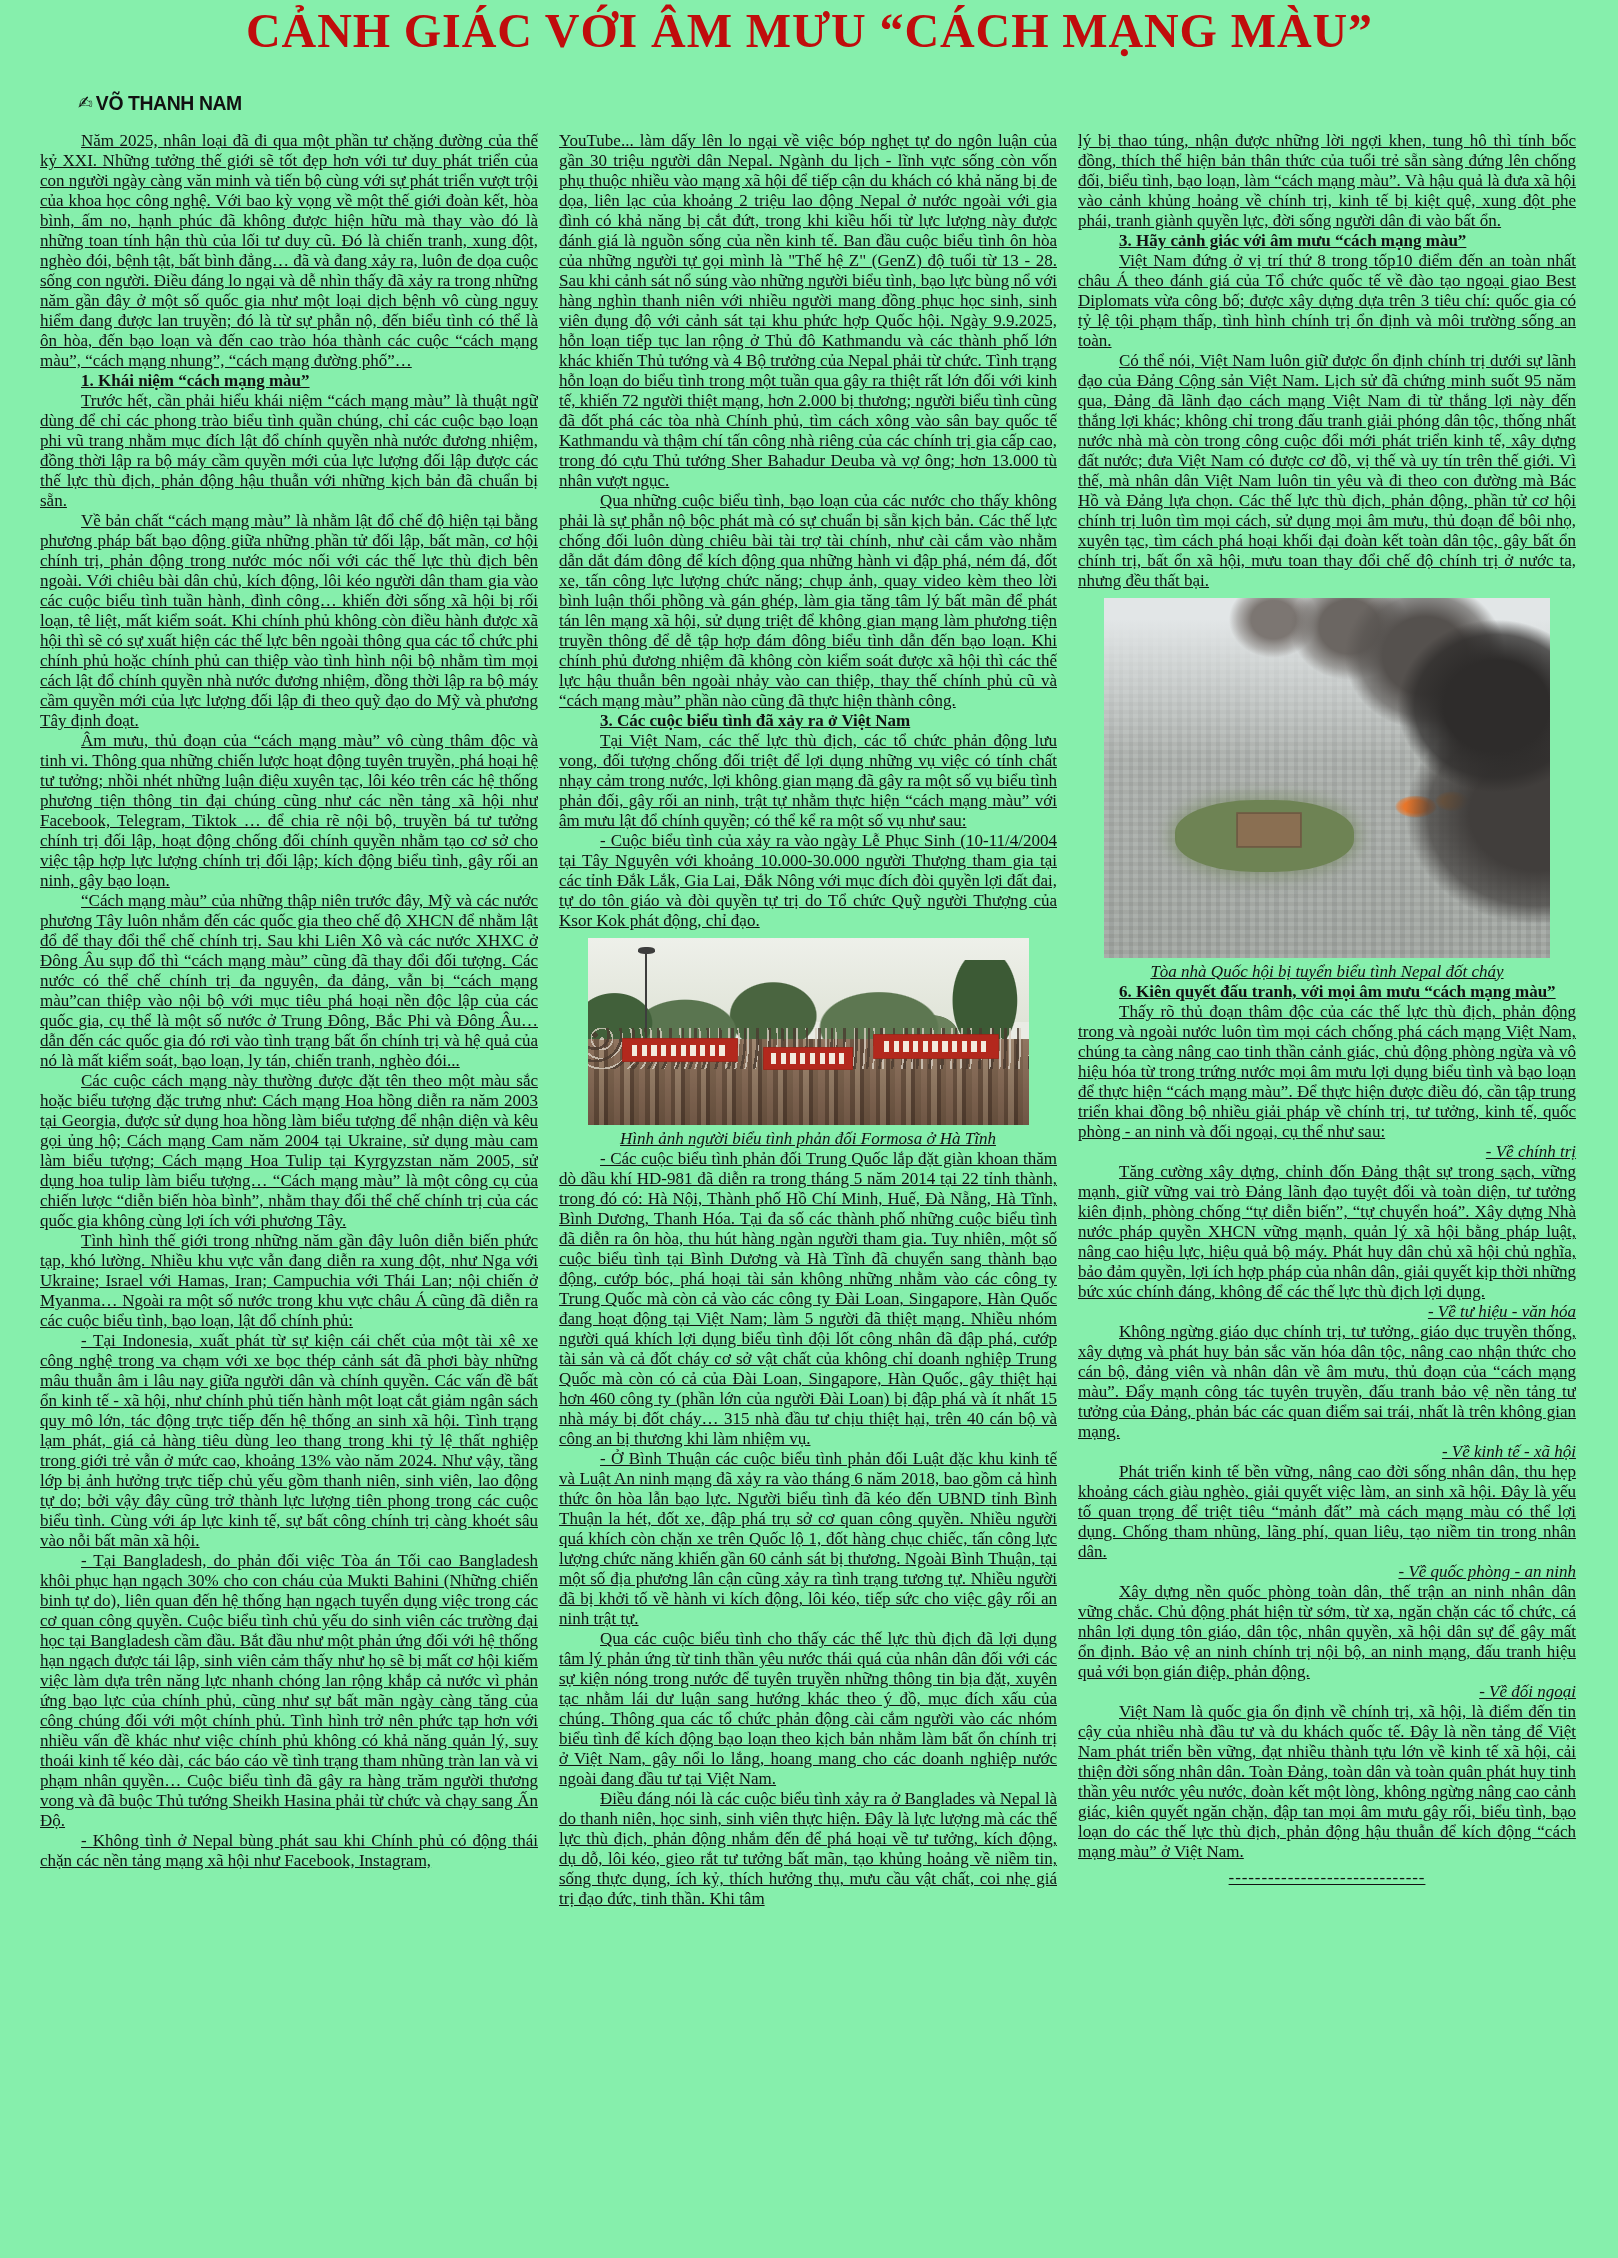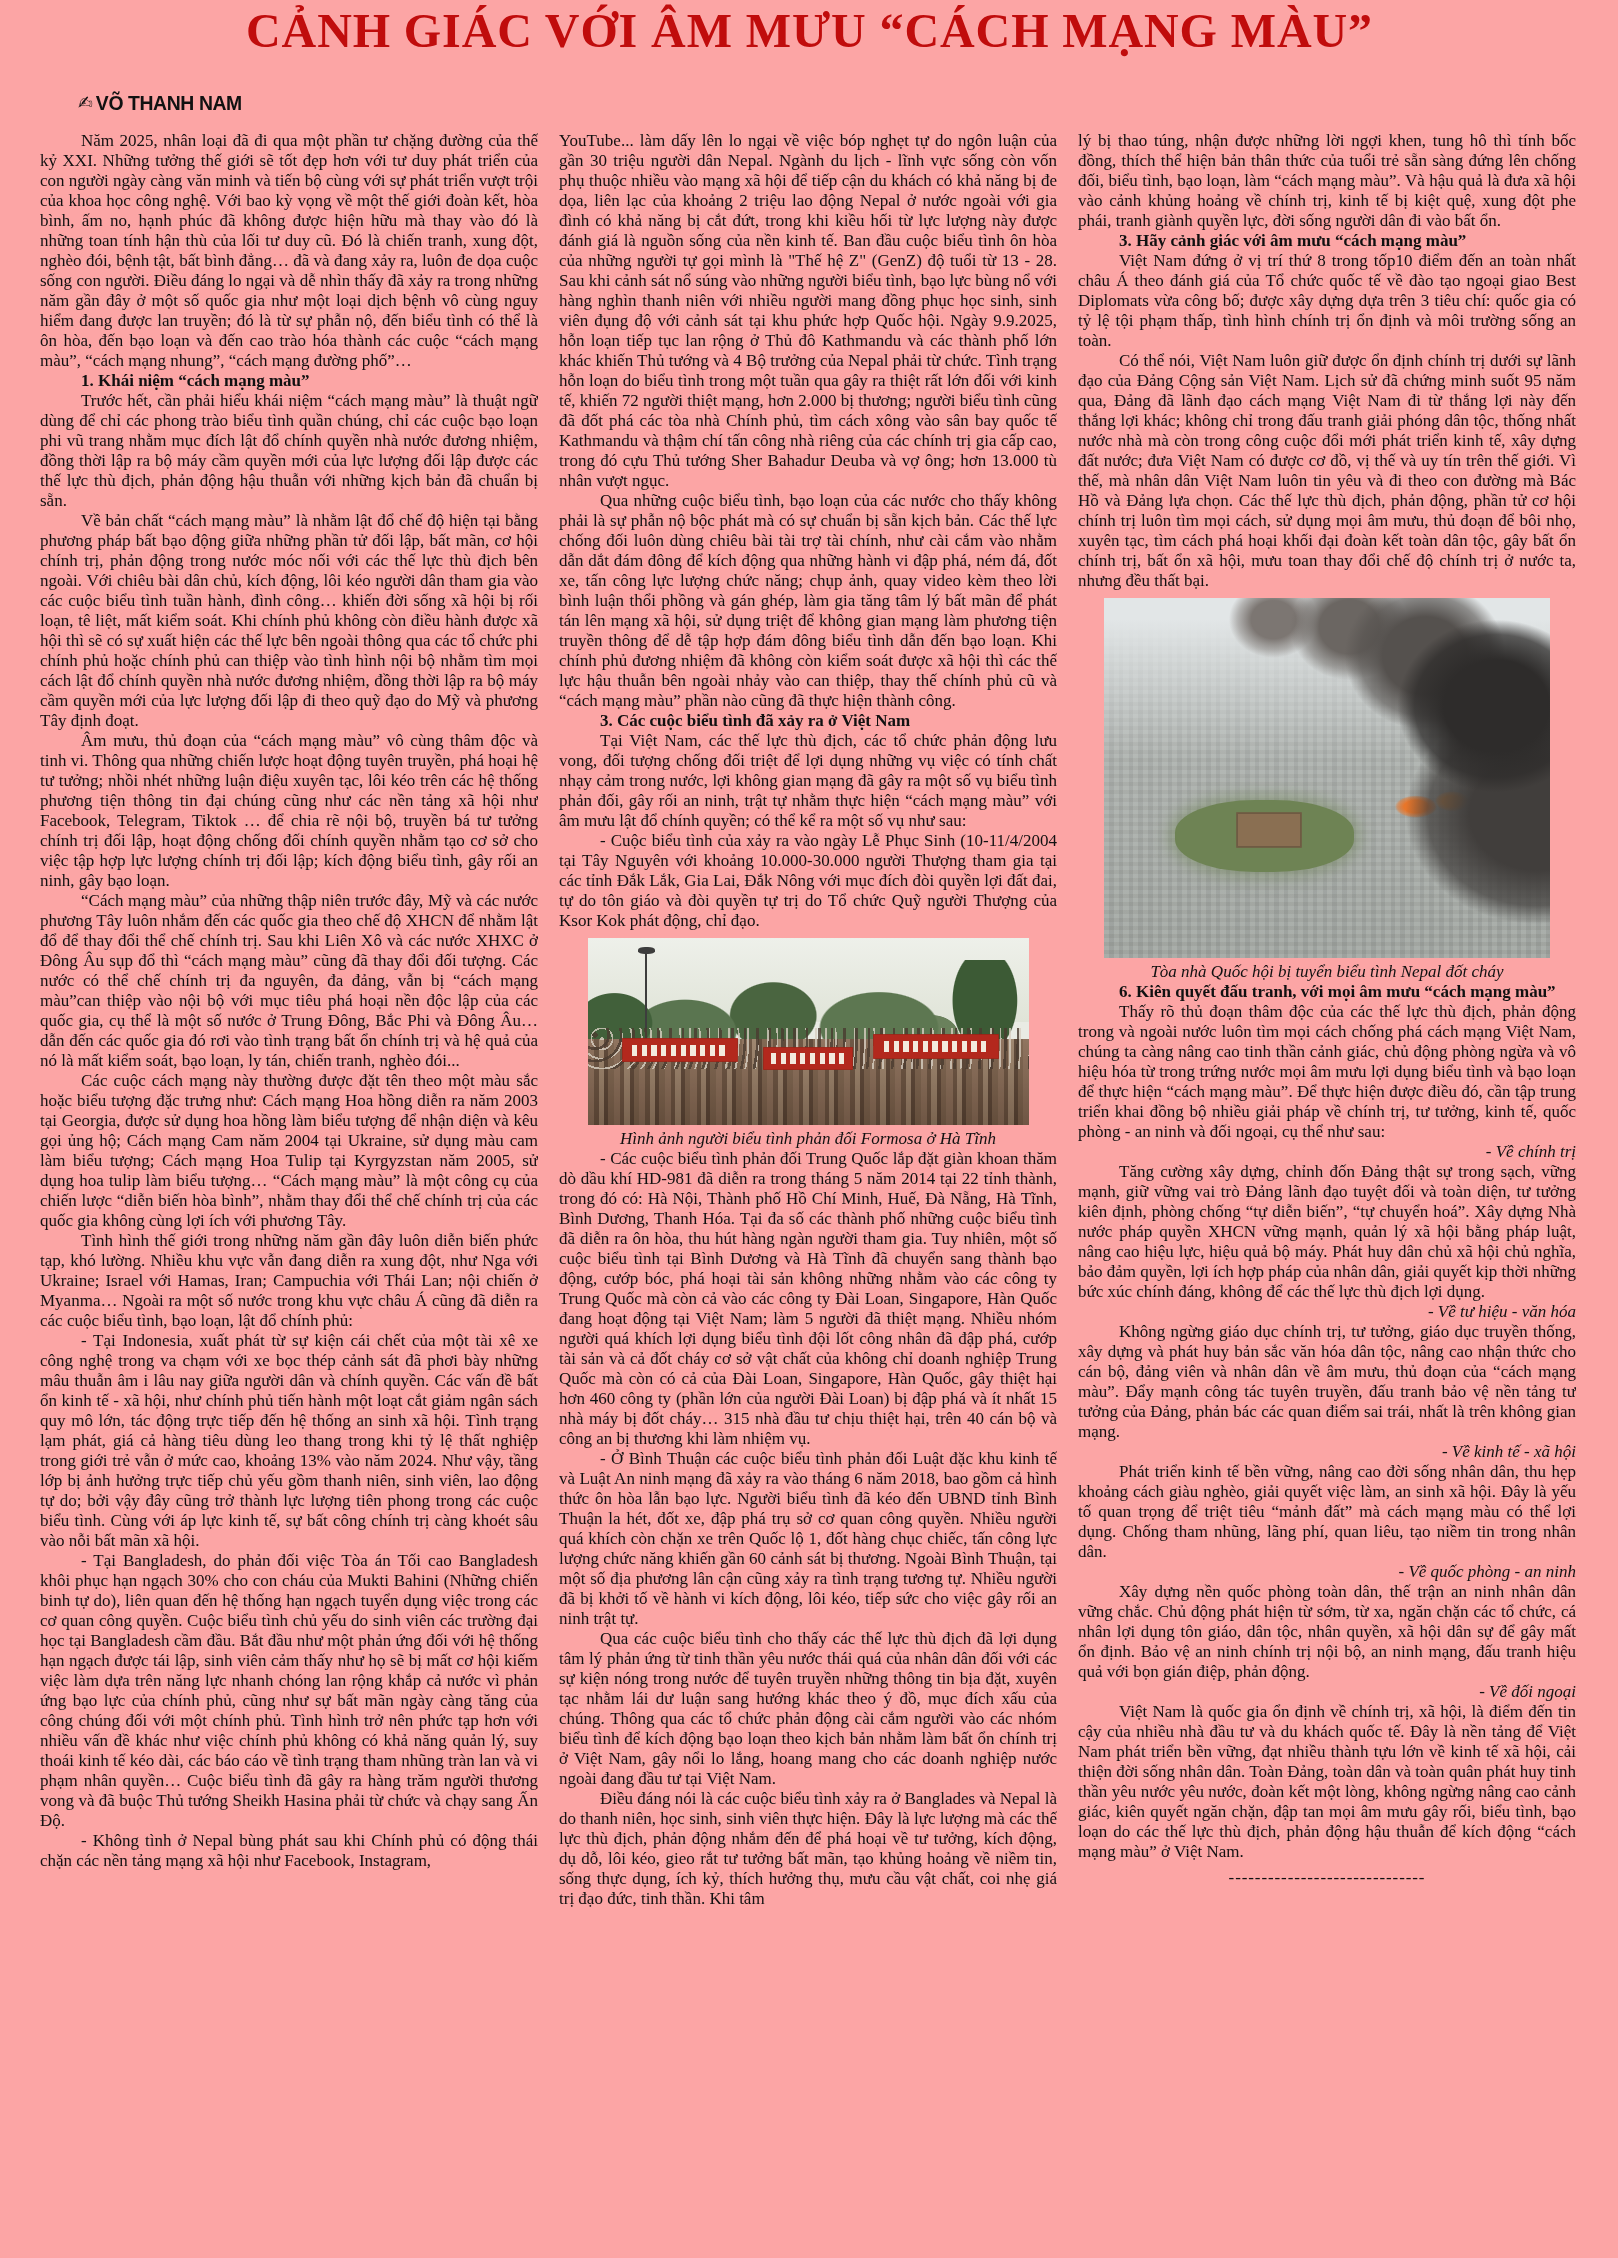--- a/index.html
+++ b/index.html
@@ -1,24 +1,24 @@
 <!DOCTYPE html>
 <html style="font-size:14px"><head>
 <meta charset="utf-8">
 <style>
   html,body{margin:0;padding:0;background:#ffffff;}
-  .page{position:relative;width:1619px;height:2258px;background:#fca5a5;overflow:hidden;
+  .page{position:relative;width:1619px;height:2258px;background:#86efac;overflow:hidden;
         font-family:"Liberation Serif","DejaVu Serif",serif;color:#111;}
   .title{margin:5.3px 35px 0 35px;text-align:center;font-size:48px;font-weight:bold;
          letter-spacing:0.9px;line-height:1.1;}
   .byline{margin:34px 0 5.3px 78px;font-family:"Liberation Sans","DejaVu Sans",sans-serif;
           font-weight:bold;font-size:19.4px;letter-spacing:-0.4px;transform:scaleY(1.05);
           display:flex;align-items:center;gap:3.5px;}
   .pen{font-size:17.6px;}
-  .columns{position:absolute;left:40px;top:131px;width:1539px;display:flex;gap:21px;}
+  .columns{position:absolute;left:40px;top:131px;width:1539px;display:flex;gap:21px;text-decoration:underline;}
   .col{width:498px;height:2110px;overflow:hidden;}
   .para,.heading,.sub-heading,.photo-caption{
       margin:0;font-size:17px;line-height:20px;text-align:justify;}
   .para{text-indent:41px;}
   .heading{font-weight:bold;text-indent:41px;text-align:left;}
   .sub-heading{font-style:italic;text-indent:53px;text-align:right;}
   .photo-caption{font-style:italic;text-align:center;text-indent:0;padding:1.8px 0 0.9px 0;}
   .separator{text-align:center;font-size:17px;letter-spacing:0.9px;margin-top:5.3px;}
 
   

